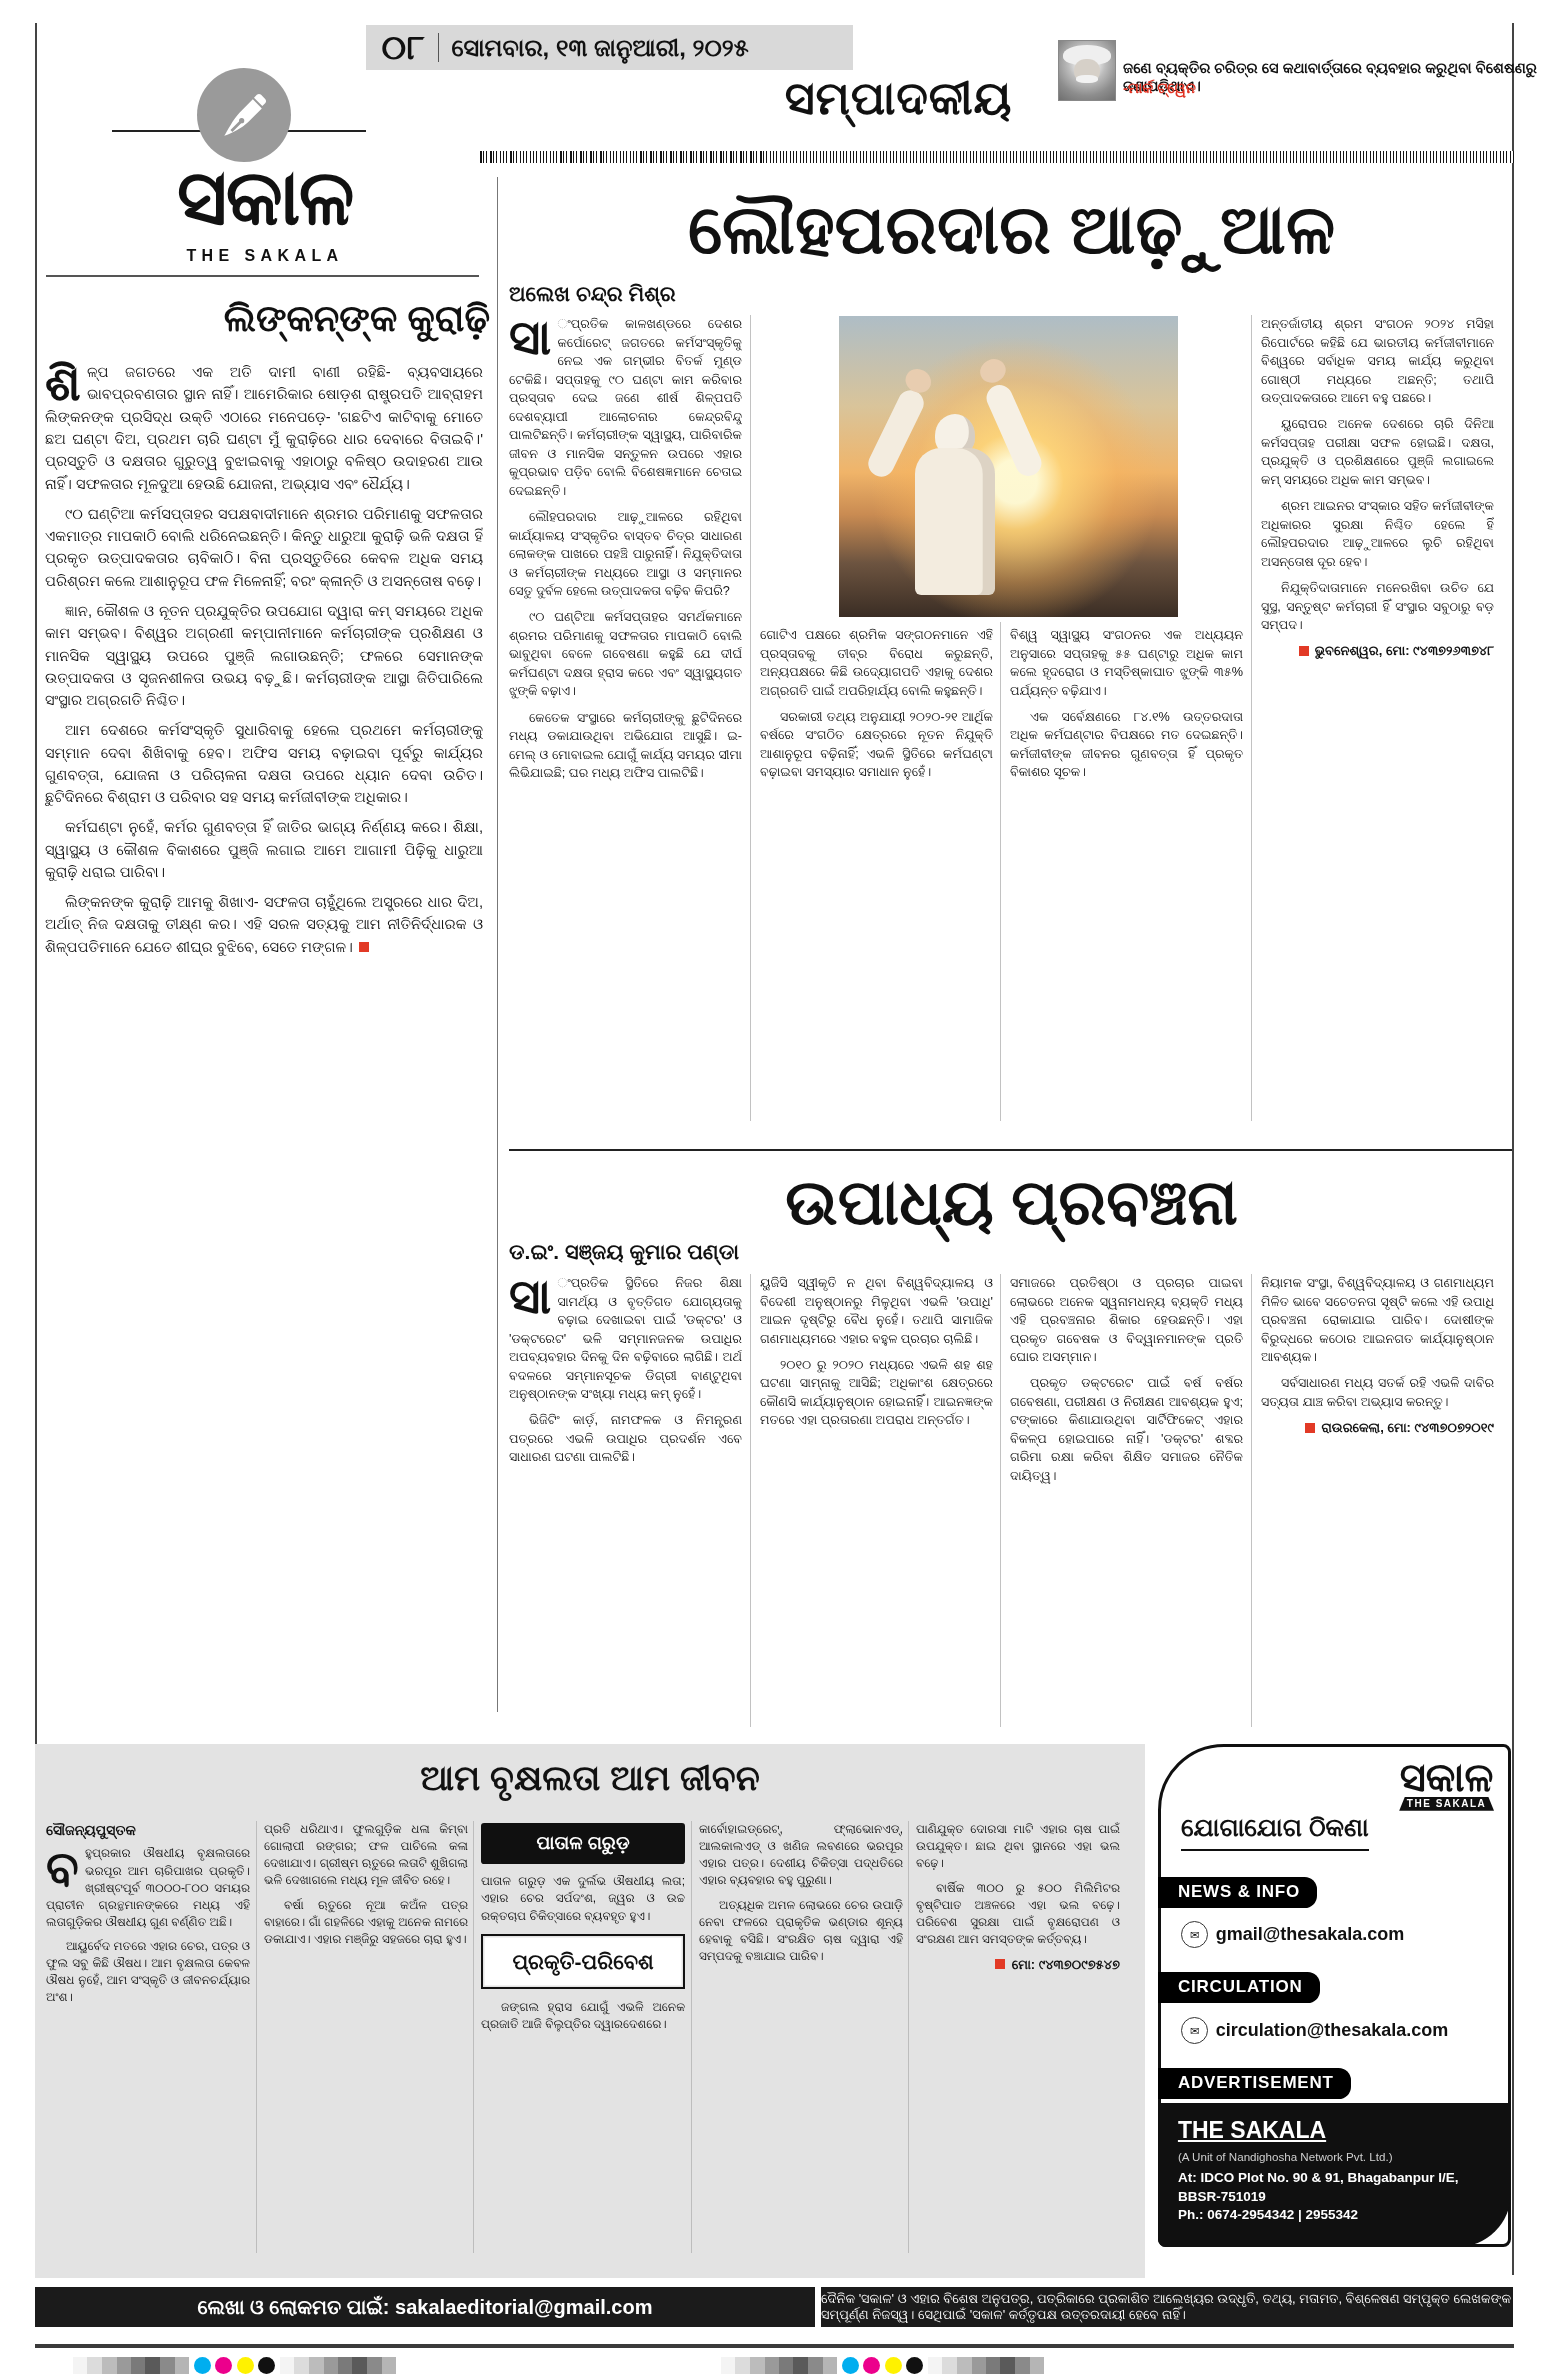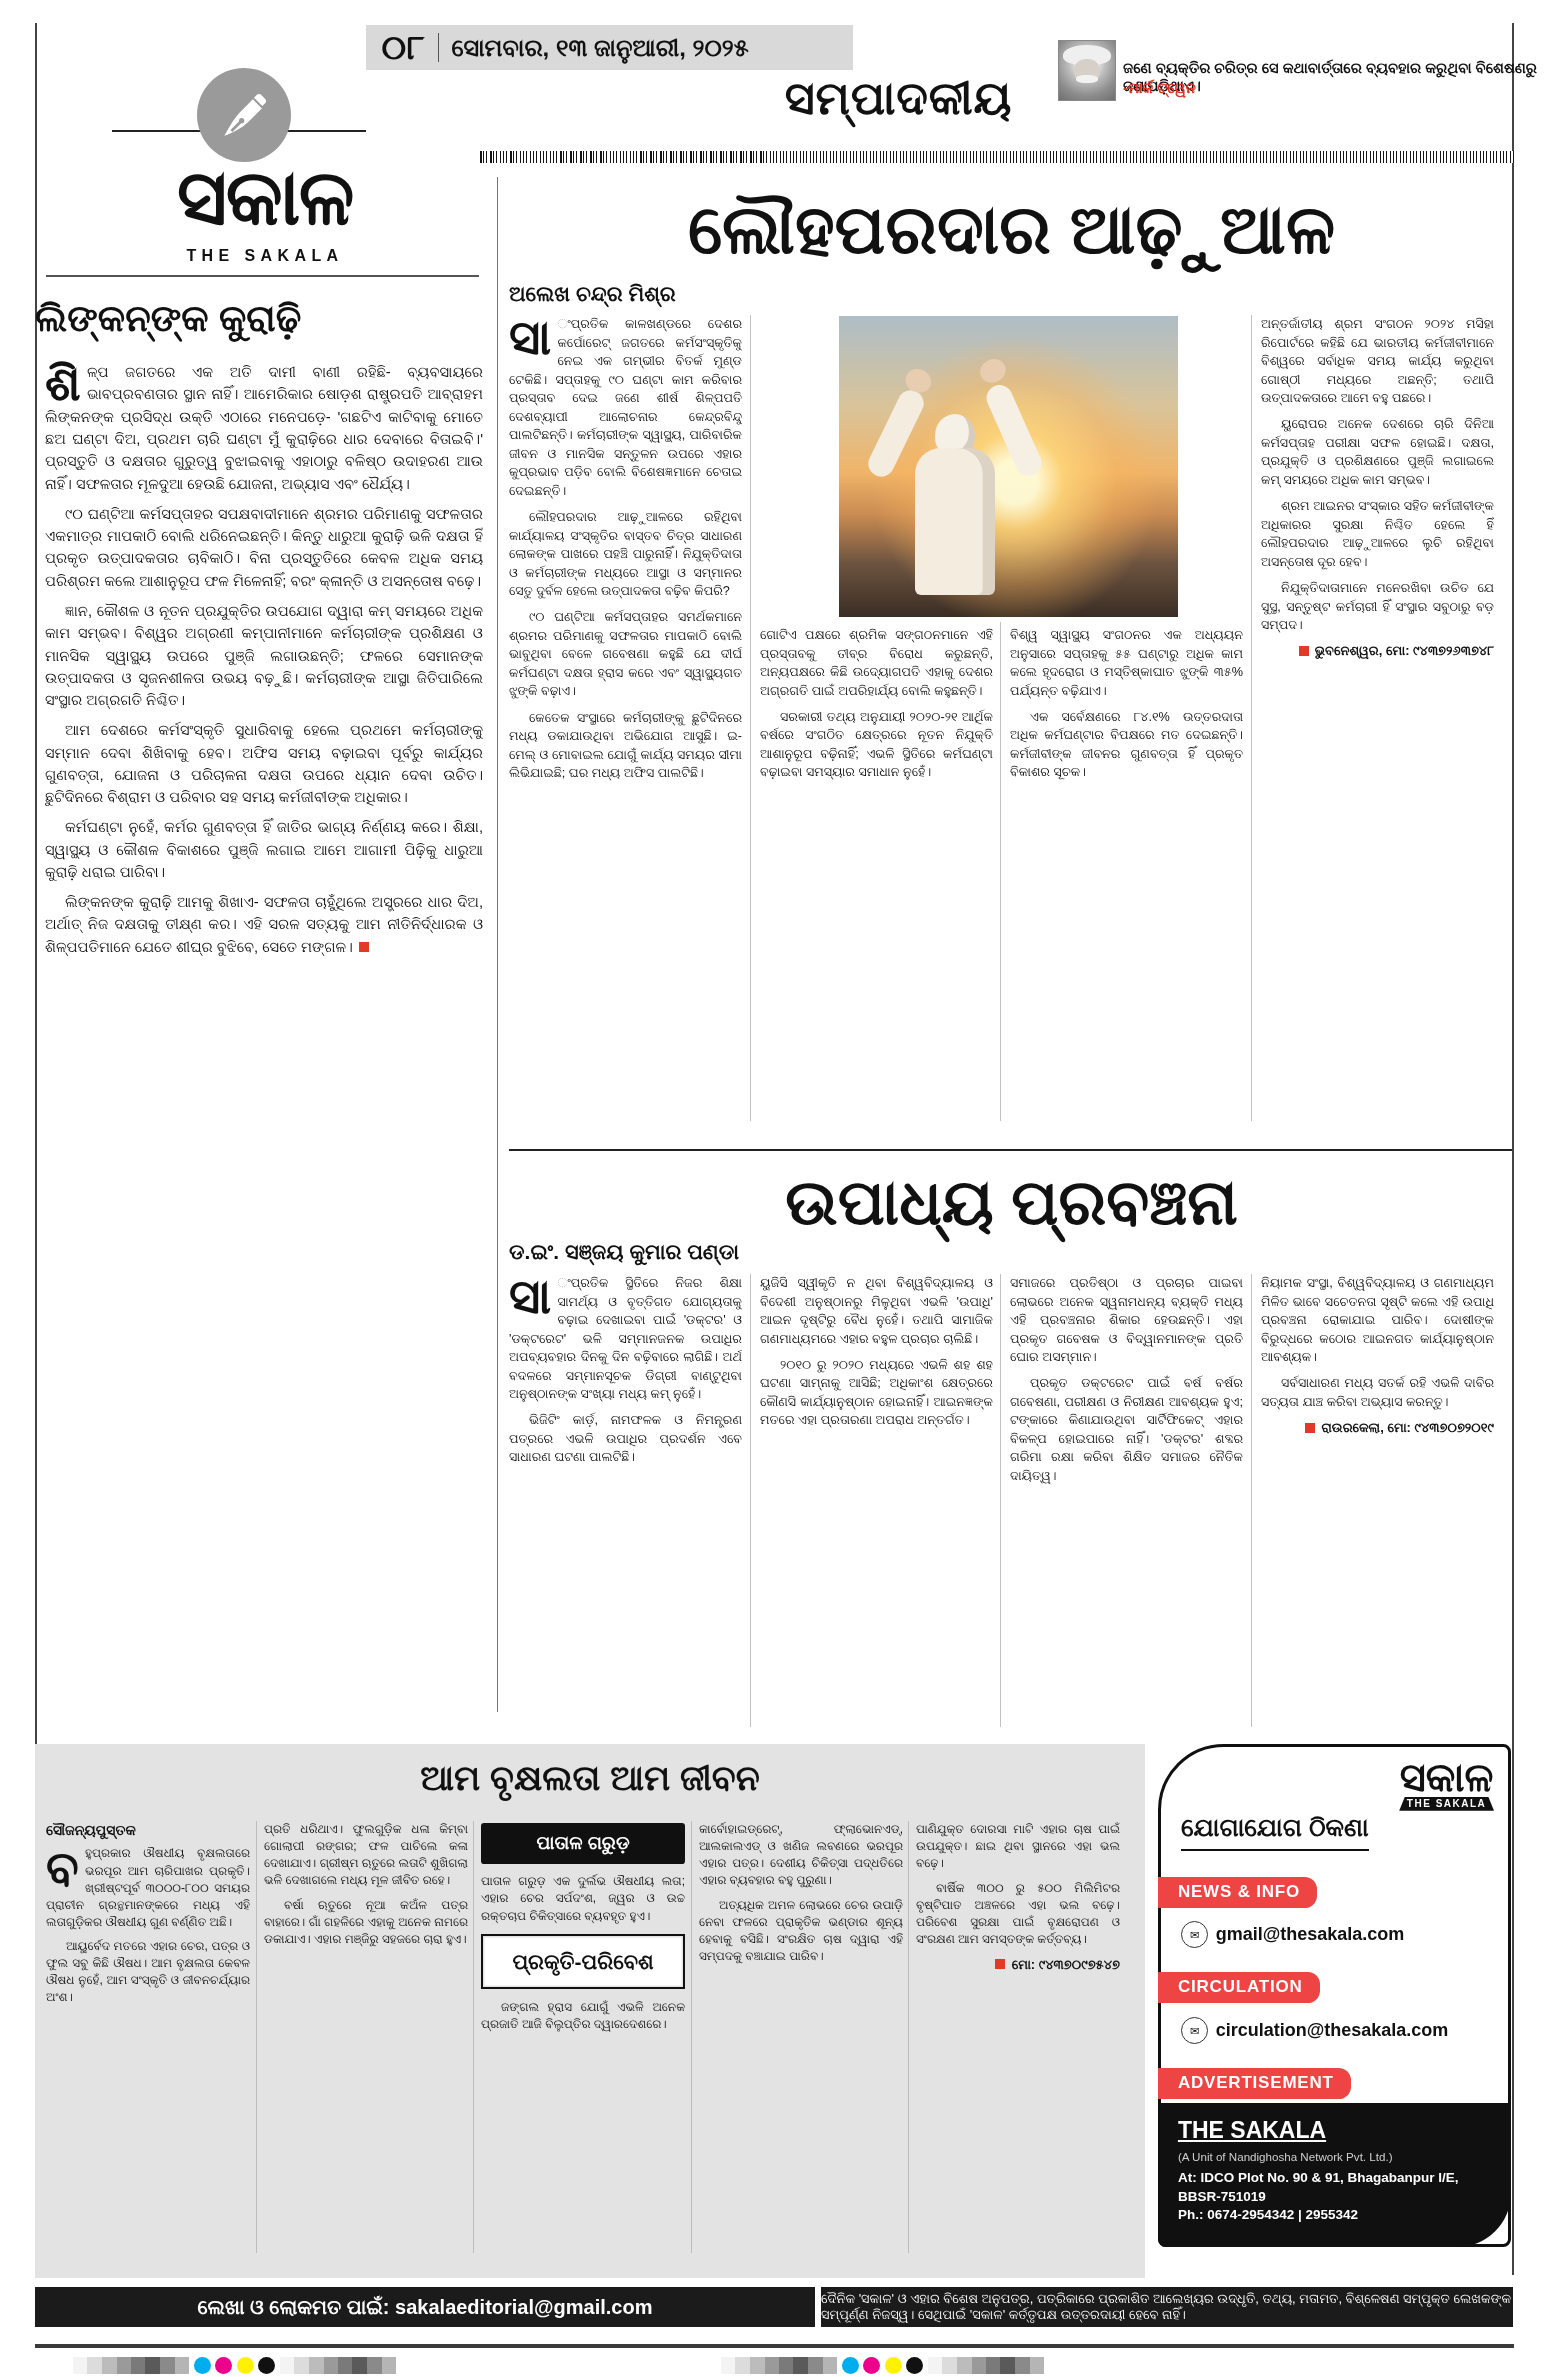--- a/index.html
+++ b/index.html
@@ -23,21 +23,21 @@
   .quote-author{left:1123px;top:80px;font-size:14.7px;font-weight:bold;color:#e03323;}
   .barcode{left:480px;top:151px;width:1034px;height:12.3px;
      background:repeating-linear-gradient(90deg,#141414 0 1.5px,#fff 1.5px 3.1px,#141414 3.1px 3.9px,#fff 3.9px 6.2px,#141414 6.2px 7px,#fff 7px 10px);}
   
   .mast-rule{left:112px;top:130px;width:254px;height:1.5px;background:#222;}
   .logo-circle{left:197px;top:68px;width:94px;height:94px;border-radius:50%;background:#9a9a9a;display:flex;align-items:center;justify-content:center;}
   .mast-name{left:35px;top:153px;width:460px;text-align:center;font-size:77px;font-weight:900;letter-spacing:-1.5px;}
   .mast-sub{left:35px;top:247px;width:460px;text-align:center;font-size:16px;font-weight:bold;letter-spacing:5.4px;}
   .mast-div{left:46px;top:275px;width:433px;height:1.5px;background:#555;}
   
-  .left-title{left:35px;top:298px;width:455px;text-align:left;font-size:37px;font-weight:900;}
+  .left-title{left:35px;top:298px;width:455px;text-align:right;font-size:37px;font-weight:900;}
   .left-body{left:45px;top:361px;width:438px;height:1350px;overflow:hidden;font-size:14.7px;line-height:1.52;text-align:justify;}
   p.para{margin:0 0 7.7px 0;text-indent:20px;}
   p.para.first{text-indent:0;}
   .dropcap{float:left;font-size:48px;line-height:.82;font-weight:900;margin:3.1px 6.2px 0 0;text-indent:0;}
   .endmark{display:inline-block;width:10px;height:10px;background:#e23a26;margin-left:6.2px;vertical-align:-0.8px;}
   .endmark.lead{margin-left:0;margin-right:6.2px;}
   
   .main-title{left:509px;top:190px;width:1005px;text-align:center;font-size:68px;font-weight:900;}
   .byline{font-size:21px;font-weight:bold;}
   .main-byline{left:509px;top:282px;}
@@ -62,21 +62,21 @@
   .bcol{position:absolute;width:204px;overflow:hidden;font-size:12px;line-height:1.42;text-align:justify;}
   .credit{font-weight:900;font-size:14px;margin:0 0 4.6px 0;}
   .plantbox{background:#101010;color:#fff;font-weight:bold;font-size:18.5px;text-align:center;padding:7.7px 4.6px;border-radius:3.1px;margin:1.5px 0 9.3px 0;}
   .sectionbox{background:#fff;border:2.3px solid #111;box-shadow:0 0 0 1.5px #e3e3e3 inset;font-weight:900;font-size:21px;text-align:center;padding:10.8px 3.1px;margin:9.3px 0;}
   
   .contact{left:1158px;top:1744px;width:353px;height:503px;border:3.1px solid #101010;border-radius:66px 7.7px 7.7px 7.7px;box-sizing:border-box;background:#fff;}
   .c-logo{position:absolute;right:14px;top:12.3px;text-align:center;}
   .c-logo-name{font-size:40px;font-weight:900;line-height:.9;}
   .c-logo-sub{margin-top:1.5px;background:#101010;color:#fff;font-size:10px;font-weight:bold;letter-spacing:1.5px;padding:1.5px 7.7px;clip-path:polygon(6% 0,94% 0,100% 100%,0 100%);}
   .c-head{position:absolute;left:20px;top:66px;font-size:25px;font-weight:900;border-bottom:2.3px solid #111;padding-bottom:6.2px;}
-  .c-pill{position:absolute;left:-3.1px;background:#ef4444;color:#fff;font-weight:bold;font-size:17px;letter-spacing:0.8px;padding:5.4px 17px 5.4px 20px;border-radius:0 12.3px 12.3px 0;}
+  .c-pill{position:absolute;left:-3.1px;background:#000000;color:#fff;font-weight:bold;font-size:17px;letter-spacing:0.8px;padding:5.4px 17px 5.4px 20px;border-radius:0 12.3px 12.3px 0;}
   .c-mailrow{position:absolute;left:20px;display:flex;align-items:center;gap:7.7px;font-weight:bold;font-size:18px;}
   .mail-ic{width:25px;height:25px;border:1.5px solid #333;border-radius:50%;display:flex;align-items:center;justify-content:center;font-size:11.6px;}
   .c-company{position:absolute;left:-3.1px;right:-3.1px;bottom:-3.1px;background:#101010;color:#fff;border-radius:0 0 54px 7.7px;padding:14px 20px 23px 20px;box-sizing:border-box;}
   .c-name{font-size:23px;font-weight:900;text-decoration:underline;margin-bottom:6.2px;}
   .c-unit{font-size:11.6px;color:#cfcfcf;margin-bottom:6.2px;}
   .c-addr{font-size:13.5px;font-weight:bold;line-height:1.35;}
   
   .fbar{position:absolute;top:2287px;height:40px;background:#1b1b1b;color:#fff;display:flex;align-items:center;justify-content:center;}
   .fbar-left{left:35px;width:780px;font-size:20px;font-weight:bold;}
   .fbar-right{left:821px;width:692px;font-size:13px;}

